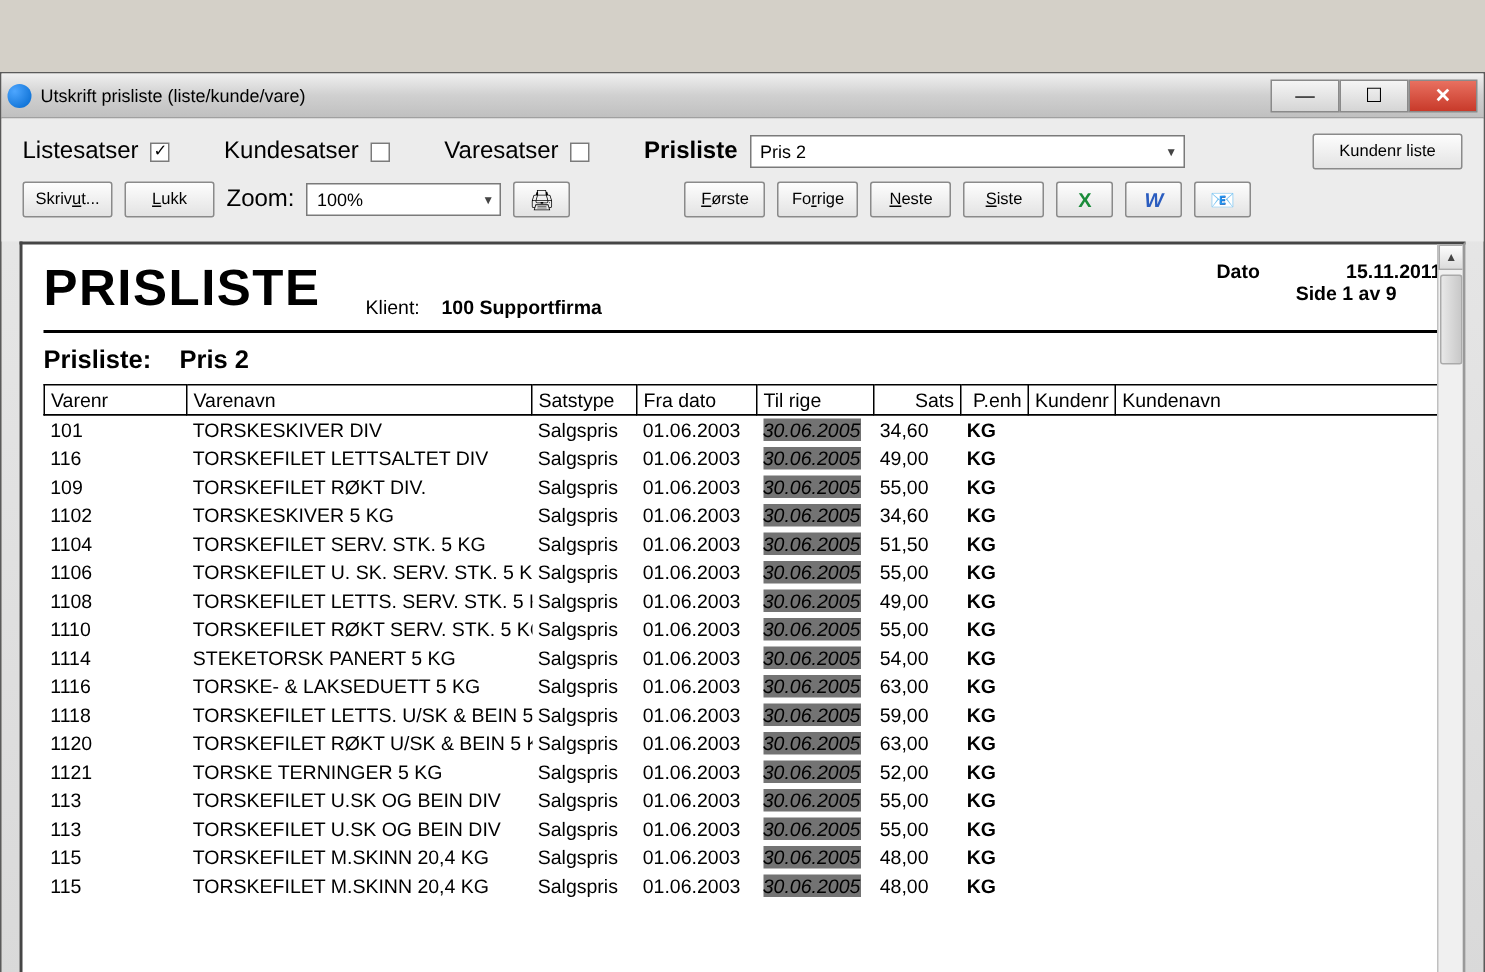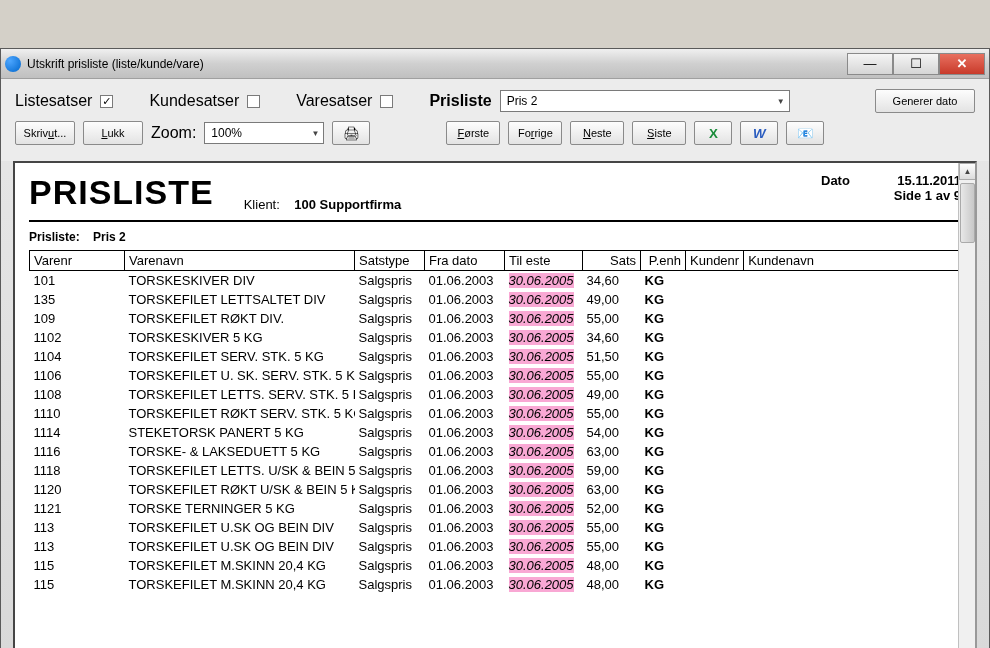--- a/index.html
+++ b/index.html
@@ -162,25 +162,25 @@
       margin-left: 30px;
       margin-top: 24px;
       font-size: 13px;
     }
     .klient-block b { font-weight: bold; }
     .report-meta {
       margin-left: auto;
       text-align: right;
       font-size: 13px;
     }
-    .report-meta .row { display: flex; gap: 20px; justify-content: flex-end; }
+    .report-meta .row { display: flex; gap: 30px; justify-content: space-between; }
     .report-meta .lbl { min-width: 40px; text-align: left; font-weight: bold; }
     .report-meta .val { font-weight: bold; min-width: 80px; text-align: right; }
     .prisliste-line {
-      font-size: 12px;
+      font-size: 17px;
       font-weight: bold;
       margin-bottom: 6px;
     }
     .data-table {
       width: 100%;
       border-collapse: collapse;
       font-size: 13px;
     }
     .data-table th {
       text-align: left;
@@ -192,21 +192,21 @@
     }
     .data-table th.right { text-align: right; }
     .data-table td {
       padding: 2px 4px;
       font-size: 13px;
       white-space: nowrap;
       overflow: hidden;
     }
     .data-table td.right { text-align: left; }
     .til-dato {
-      background: #f9a8d4;
+      background: #737373;
       font-style: italic;
     }
     .scrollbar-v {
       position: absolute;
       right: 0;
       top: 0;
       bottom: 0;
       width: 17px;
       background: #f0f0f0;
       border-left: 1px solid #c0c0c0;
@@ -271,36 +271,36 @@
       <span style="width:16px"></span>
       <span class="label">Varesatser</span>
       <span class="checkbox"></span>
       <span style="width:16px"></span>
       <span class="label" style="font-weight:bold">Prisliste</span>
       <div class="combo" style="width:290px">
         <span>Pris 2</span>
       </div>
       <span style="flex:1"></span>
       <button class="btn" style="width:100px">
-        <span>Generer dato</span>
+        <span>Kundenr liste</span>
       </button>
     </div>
 
     <div class="toolbar-row">
       <button class="btn" style="width:60px">
           <span>Skriv </span>
           <u>u</u>
           <span>t...</span>
         </button>
       <button class="btn" style="width:60px">
           <u>L</u>
           <span>ukk</span>
         </button>
       <span class="label">Zoom:</span>
-      <div class="combo" style="width:120px">
+      <div class="combo" style="width:130px">
         <span>100%</span>
       </div>
       <button class="icon-btn">
         <span>🖨</span>
       </button>
       <span style="width:60px"></span>
       <button class="btn" style="width:54px">
           <u>F</u>
           <span>ørste</span>
         </button>
@@ -356,41 +356,41 @@
         <span>Pris 2</span>
       </div>
 
       <table class="data-table">
         <thead>
           <tr>
             <th class="col-varenr">Varenr</th>
             <th class="col-varenavn">Varenavn</th>
             <th class="col-satstype">Satstype</th>
             <th class="col-fradato">Fra dato</th>
-            <th class="col-tildato">Til este</th>
+            <th class="col-tildato">Til rige</th>
             <th class="col-sats right">Sats</th>
             <th class="col-penh right">P.enh</th>
             <th class="col-kundenr">Kundenr</th>
             <th class="col-kundenavn">Kundenavn</th>
           </tr>
         </thead>
         <tbody id="table-body">
         <tr>
               <td class="col-varenr">101</td>
               <td class="col-varenavn">TORSKESKIVER DIV</td>
               <td class="col-satstype">Salgspris</td>
               <td class="col-fradato">01.06.2003</td>
               <td class="col-tildato"><span class="til-dato">30.06.2005</span></td>
               <td class="col-sats right">34,60</td>
               <td class="col-penh">KG</td>
               <td class="col-kundenr"></td>
               <td class="col-kundenavn"></td>
             </tr>
             <tr>
-              <td class="col-varenr">135</td>
+              <td class="col-varenr">116</td>
               <td class="col-varenavn">TORSKEFILET LETTSALTET DIV</td>
               <td class="col-satstype">Salgspris</td>
               <td class="col-fradato">01.06.2003</td>
               <td class="col-tildato"><span class="til-dato">30.06.2005</span></td>
               <td class="col-sats right">49,00</td>
               <td class="col-penh">KG</td>
               <td class="col-kundenr"></td>
               <td class="col-kundenavn"></td>
             </tr>
             <tr>

